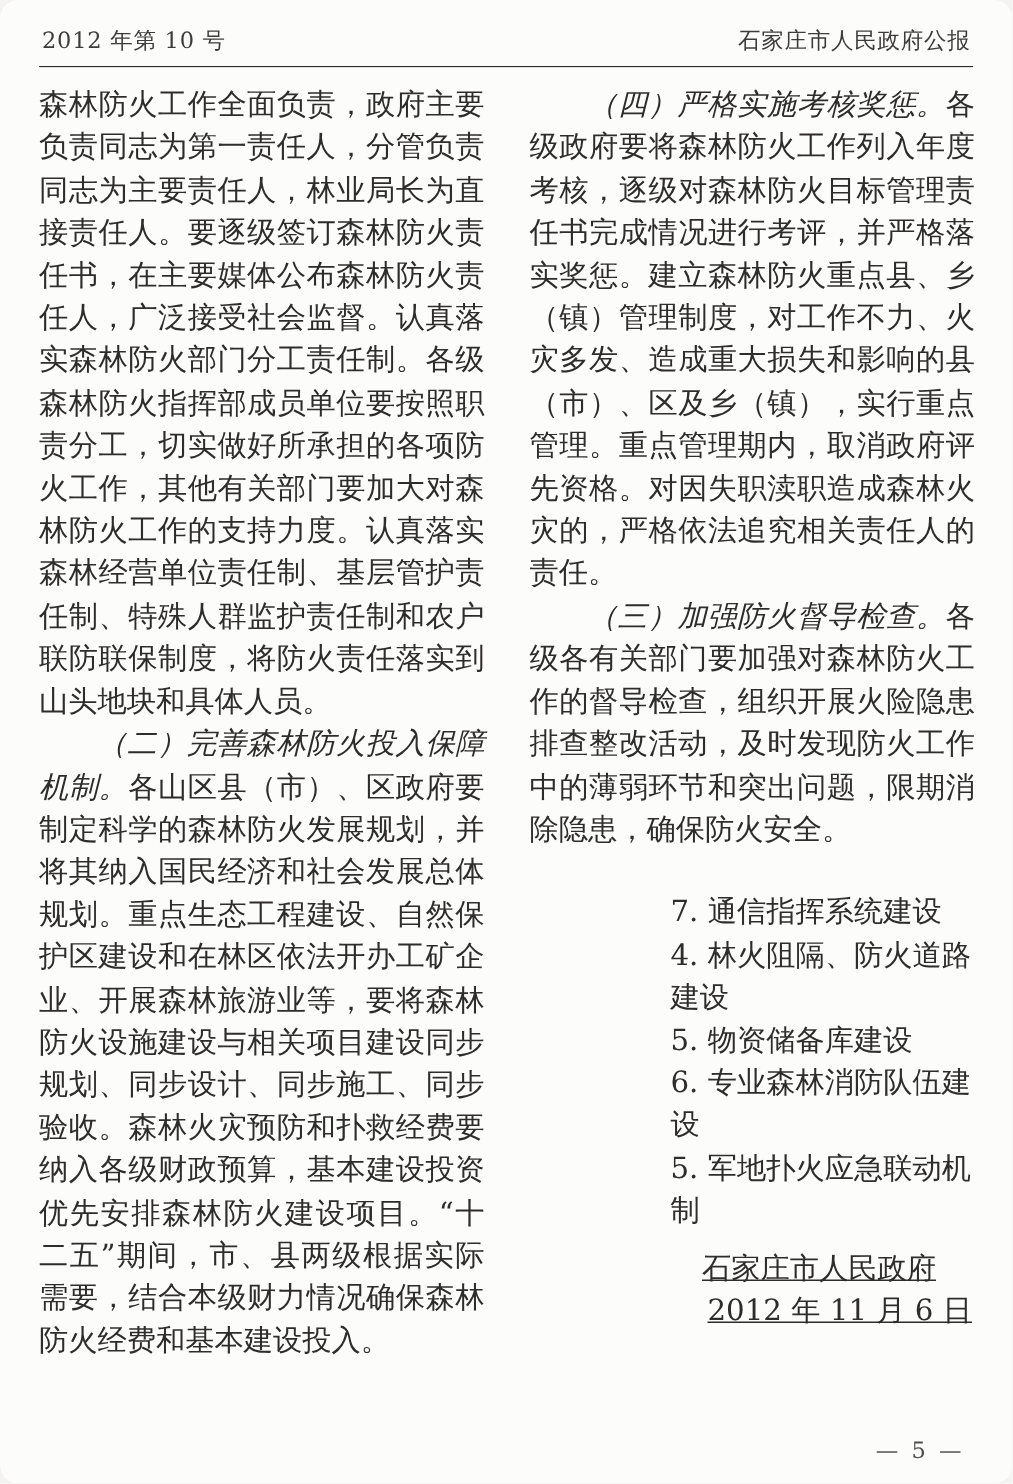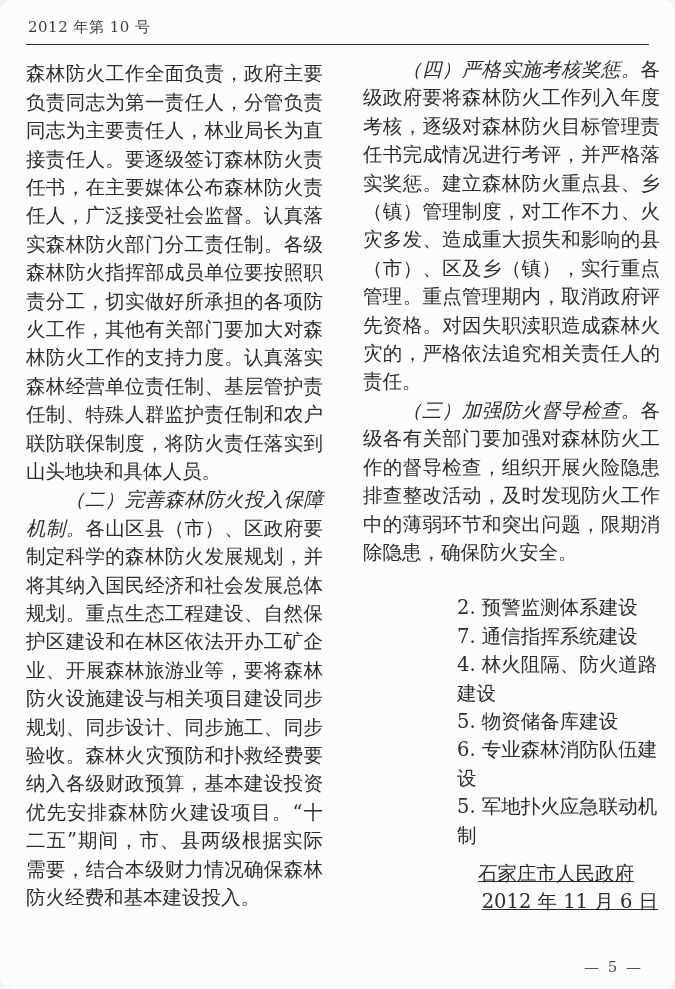--- a/index.html
+++ b/index.html
@@ -24,21 +24,21 @@
     color: #3d3c3a;
     padding: 6px 2px 7px 2px;
     letter-spacing: 0.5px;
   }
   .head-rule {
     border: none;
     border-top: 1.6px solid #2b2a28;
     margin: 0 0 11px 0;
   }
   
-  .columns { display: flex; gap: 40px; align-items: center; }
+  .columns { display: flex; gap: 30px; }
   .col {
     width: 297px;
     flex: 0 0 297px;
     font-size: 19.5px;
     line-height: 28.4px;
     text-align: justify;
     text-justify: inter-character;
   }
   .col p { margin: 0; text-indent: 2em; }
   .col p.cont { text-indent: 0; }
@@ -63,39 +63,39 @@
     letter-spacing: 2px;
   }
 </style>
 </head>
 <body>
 
 <div class="page">
 
   <div class="running-head">
     <span>2012 年第 10 号</span>
+    <span>石家庄市人民政府公报</span>
   </div>
   <hr class="head-rule">
 
   <div class="columns">
 
     <div class="col">
       <p class="cont">森林防火工作全面负责，政府主要负责同志为第一责任人，分管负责同志为主要责任人，林业局长为直接责任人。要逐级签订森林防火责任书，在主要媒体公布森林防火责任人，广泛接受社会监督。认真落实森林防火部门分工责任制。各级森林防火指挥部成员单位要按照职责分工，切实做好所承担的各项防火工作，其他有关部门要加大对森林防火工作的支持力度。认真落实森林经营单位责任制、基层管护责任制、特殊人群监护责任制和农户联防联保制度，将防火责任落实到山头地块和具体人员。</p>
       <p><span class="kaiti">（二）完善森林防火投入保障机制。</span><span>各山区县（市）、区政府要制定科学的森林防火发展规划，并将其纳入国民经济和社会发展总体规划。重点生态工程建设、自然保护区建设和在林区依法开办工矿企业、开展森林旅游业等，要将森林防火设施建设与相关项目建设同步规划、同步设计、同步施工、同步验收。森林火灾预防和扑救经费要纳入各级财政预算，基本建设投资优先安排森林防火建设项目。“十二五”期间，市、县两级根据实际需要，结合本级财力情况确保森林防火经费和基本建设投入。</span></p>
     </div>
 
     <div class="col">
       <p><span class="kaiti">（四）严格实施考核奖惩。</span><span>各级政府要将森林防火工作列入年度考核，逐级对森林防火目标管理责任书完成情况进行考评，并严格落实奖惩。建立森林防火重点县、乡（镇）管理制度，对工作不力、火灾多发、造成重大损失和影响的县（市）、区及乡（镇），实行重点管理。重点管理期内，取消政府评先资格。对因失职渎职造成森林火灾的，严格依法追究相关责任人的责任。</span></p>
       <p><span class="kaiti">（三）加强防火督导检查。</span><span>各级各有关部门要加强对森林防火工作的督导检查，组织开展火险隐患排查整改活动，及时发现防火工作中的薄弱环节和突出问题，限期消除隐患，确保防火安全。</span></p>
 
       <div class="attach-block">
         <div class="attach-row">
           <span class="attach-gutter"></span>
           <span class="attach-label empty"></span>
-          <span>2. 预警监测体系建设</span>
         </div>
         <div class="attach-row">
           <span class="attach-gutter"></span>
           <span class="attach-label empty"></span>
           <span>7. 通信指挥系统建设</span>
         </div>
         <div class="attach-row">
           <span class="attach-gutter"></span>
           <span class="attach-label empty"></span>
           <span>4. 林火阻隔、防火道路建设</span>

